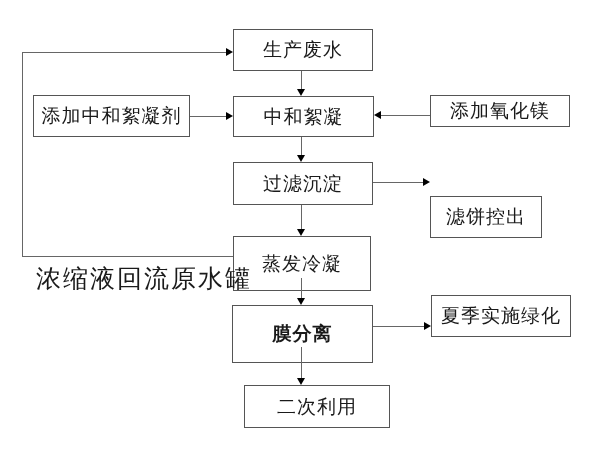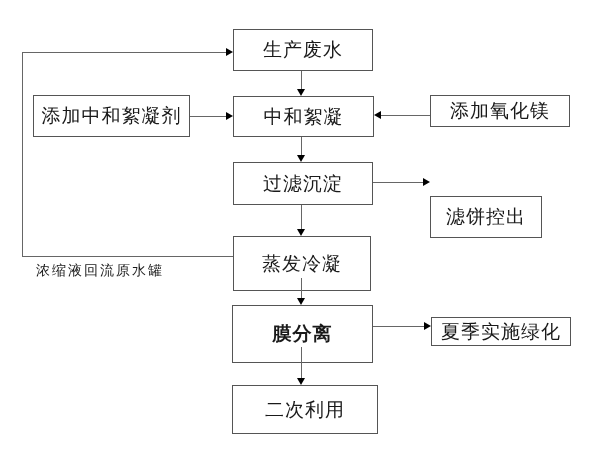--- a/index.html
+++ b/index.html
@@ -36,37 +36,37 @@
     border-top: 4px solid transparent; border-bottom: 4px solid transparent;
     border-left: 7px solid #000000;
   }
   .ah-left {
     position: absolute; width: 0; height: 0;
     border-top: 4px solid transparent; border-bottom: 4px solid transparent;
     border-right: 7px solid #000000;
   }
   .free-label {
     position: absolute;
-    font-size: 14px;
+    font-size: 25px;
     letter-spacing: 2px;
     color: #1a1a1a;
     white-space: nowrap;
   }
 
   
   #n-production   { left: 233px; top: 29px;  width: 140px; height: 42px; }
   #n-flocculant   { left: 33px;  top: 95px;  width: 157px; height: 42px; font-family: Liberation Mono, monospace; }
   #n-neutralize   { left: 233px; top: 96px;  width: 141px; height: 41px; }
   #n-mgo          { left: 430px; top: 95px;  width: 140px; height: 32px; }
   #n-filtration   { left: 233px; top: 162px; width: 140px; height: 43px; }
   #n-filtercake   { left: 430px; top: 148px; width: 112px; height: 42px; margin-top: 48px; }
   #n-evaporation  { left: 233px; top: 236px; width: 138px; height: 55px; }
   #n-membrane     { left: 232px; top: 305px; width: 141px; height: 58px; font-weight: bold; }
-  #n-greening     { left: 431px; top: 317px; width: 140px; height: 29px; }
-  #n-reuse        { left: 232px; top: 385px; width: 146px; height: 49px; }
+  #n-greening     { left: 431px; top: 295px; width: 140px; height: 42px; }
+  #n-reuse        { left: 244px; top: 385px; width: 146px; height: 43px; }
   #recycle-label  { left: 36px;  top: 262px; }
 </style>
 </head>
 <body>
 
 <div id="canvas">
 
   <div class="node" id="n-production">生产废水</div>
   <div class="node" id="n-flocculant">添加中和絮凝剂</div>
   <div class="node" id="n-neutralize">中和絮凝</div>

